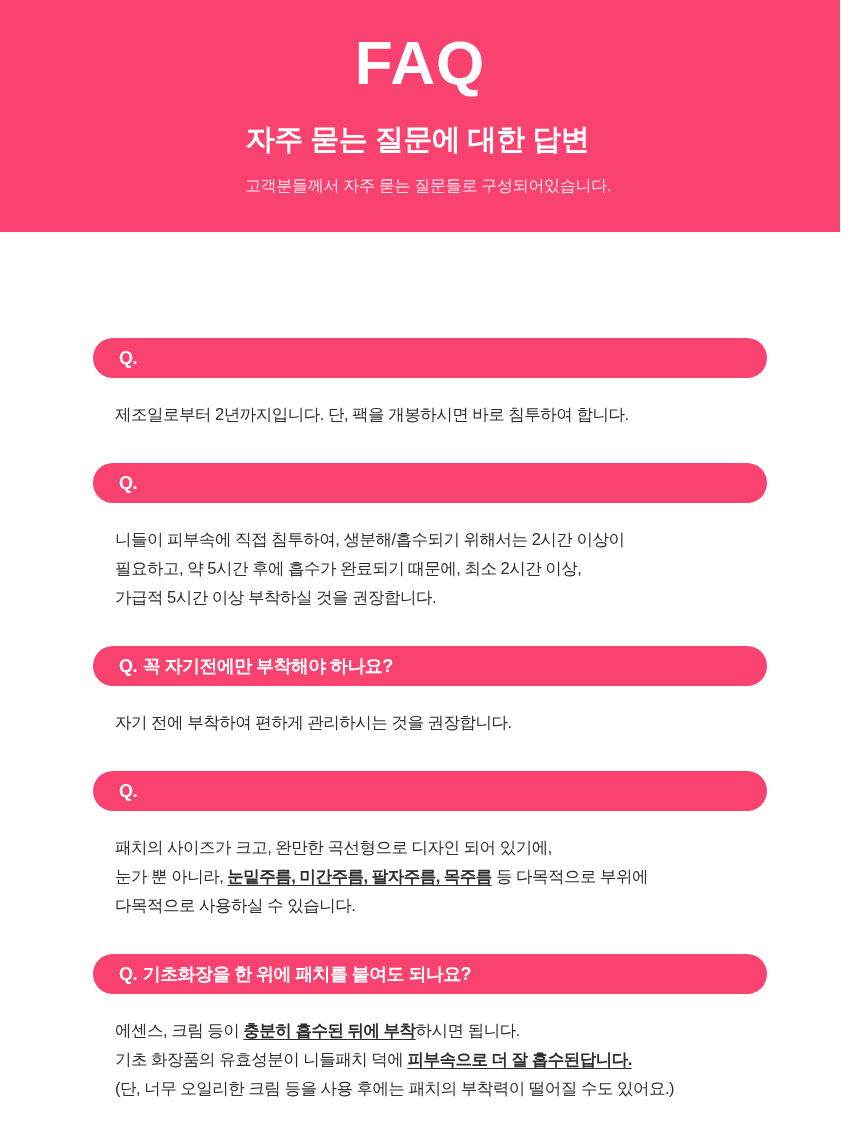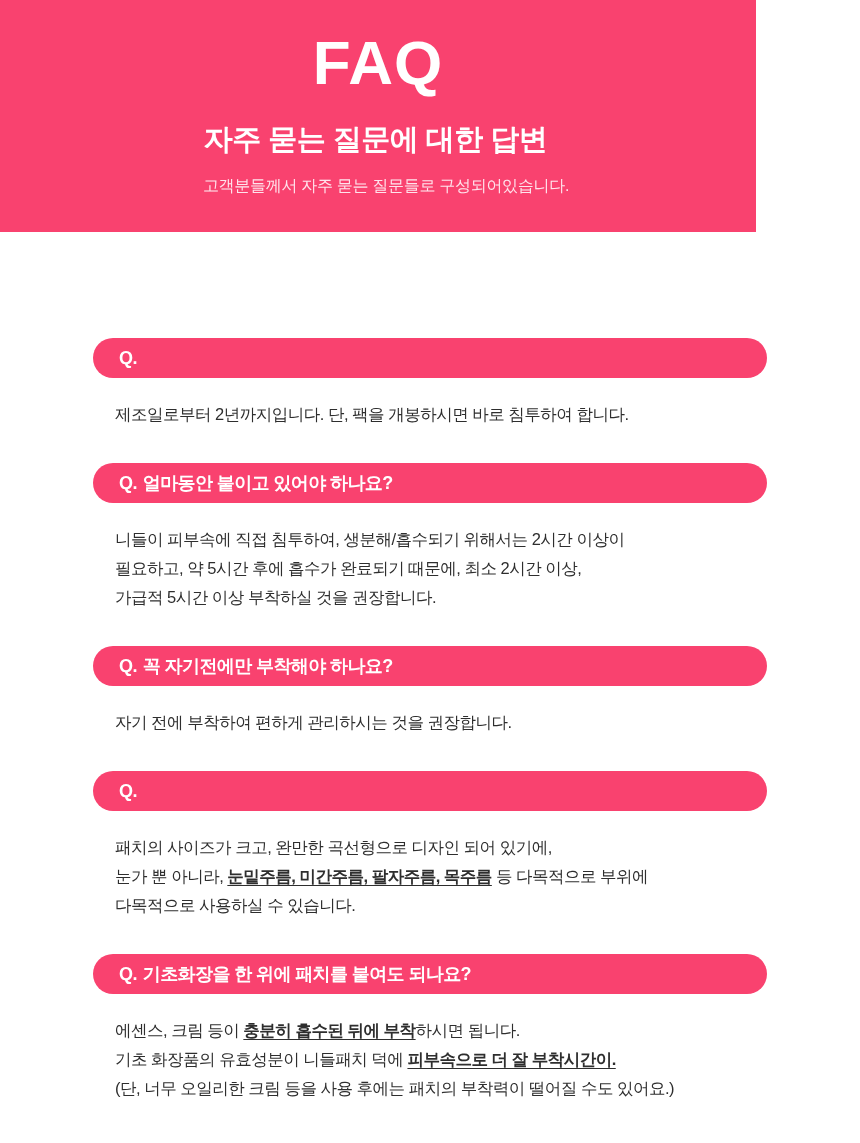--- a/index.html
+++ b/index.html
@@ -16,21 +16,21 @@
   }
   .page {
     position: relative;
     width: 860px;
     min-height: 1143px;
     overflow: hidden;
   }
 
   
   .hero {
-    width: 756px;
+    width: 840px;
     height: 232px;
     background: #f9426f;
     box-sizing: border-box;
     padding-top: 28px;
     text-align: center;
     position: relative;
   }
   .hero-title {
     font-size: 62px;
     line-height: 70px;
@@ -119,21 +119,20 @@
         <div class="faq-q">
           <span class="faq-q-prefix">Q.</span>
         </div>
         <div class="faq-a">
           <div class="line"><span>제조일로부터 2년까지입니다. 단, 팩을 개봉하시면 바로 침투하여 합니다.</span></div>
         </div>
       </div>
       <div class="faq-item">
         <div class="faq-q">
           <span class="faq-q-prefix">Q.</span>
-          <span>얼마동안 붙이고 있어야 하나요?</span>
         </div>
         <div class="faq-a">
           <div class="line"><span>니들이 피부속에 직접 침투하여, 생분해/흡수되기 위해서는 2시간 이상이</span></div>
           <div class="line"><span>필요하고, 약 5시간 후에 흡수가 완료되기 때문에, 최소 2시간 이상,</span></div>
           <div class="line"><span>가급적 5시간 이상 부착하실 것을 권장합니다.</span></div>
         </div>
       </div>
       <div class="faq-item">
         <div class="faq-q">
           <span class="faq-q-prefix">Q.</span>
@@ -153,19 +152,19 @@
           <div class="line"><span>다목적으로 사용하실 수 있습니다.</span></div>
         </div>
       </div>
       <div class="faq-item">
         <div class="faq-q">
           <span class="faq-q-prefix">Q.</span>
           <span>기초화장을 한 위에 패치를 붙여도 되나요?</span>
         </div>
         <div class="faq-a">
           <div class="line"><span>에센스, 크림 등이 </span><span class="em-underline">충분히 흡수된 뒤에 부착</span><span>하시면 됩니다.</span></div>
-          <div class="line"><span>기초 화장품의 유효성분이 니들패치 덕에 </span><span class="em-underline">피부속으로 더 잘 부착시간이.</span></div>
+          <div class="line"><span>기초 화장품의 유효성분이 니들패치 덕에 </span><span class="em-underline">피부속으로 더 잘 흡수된답니다.</span></div>
           <div class="line"><span>(단, 너무 오일리한 크림 등을 사용 후에는 패치의 부착력이 떨어질 수도 있어요.)</span></div>
         </div>
       </div>
     </div>
 
 </div>
 
 </body></html>

